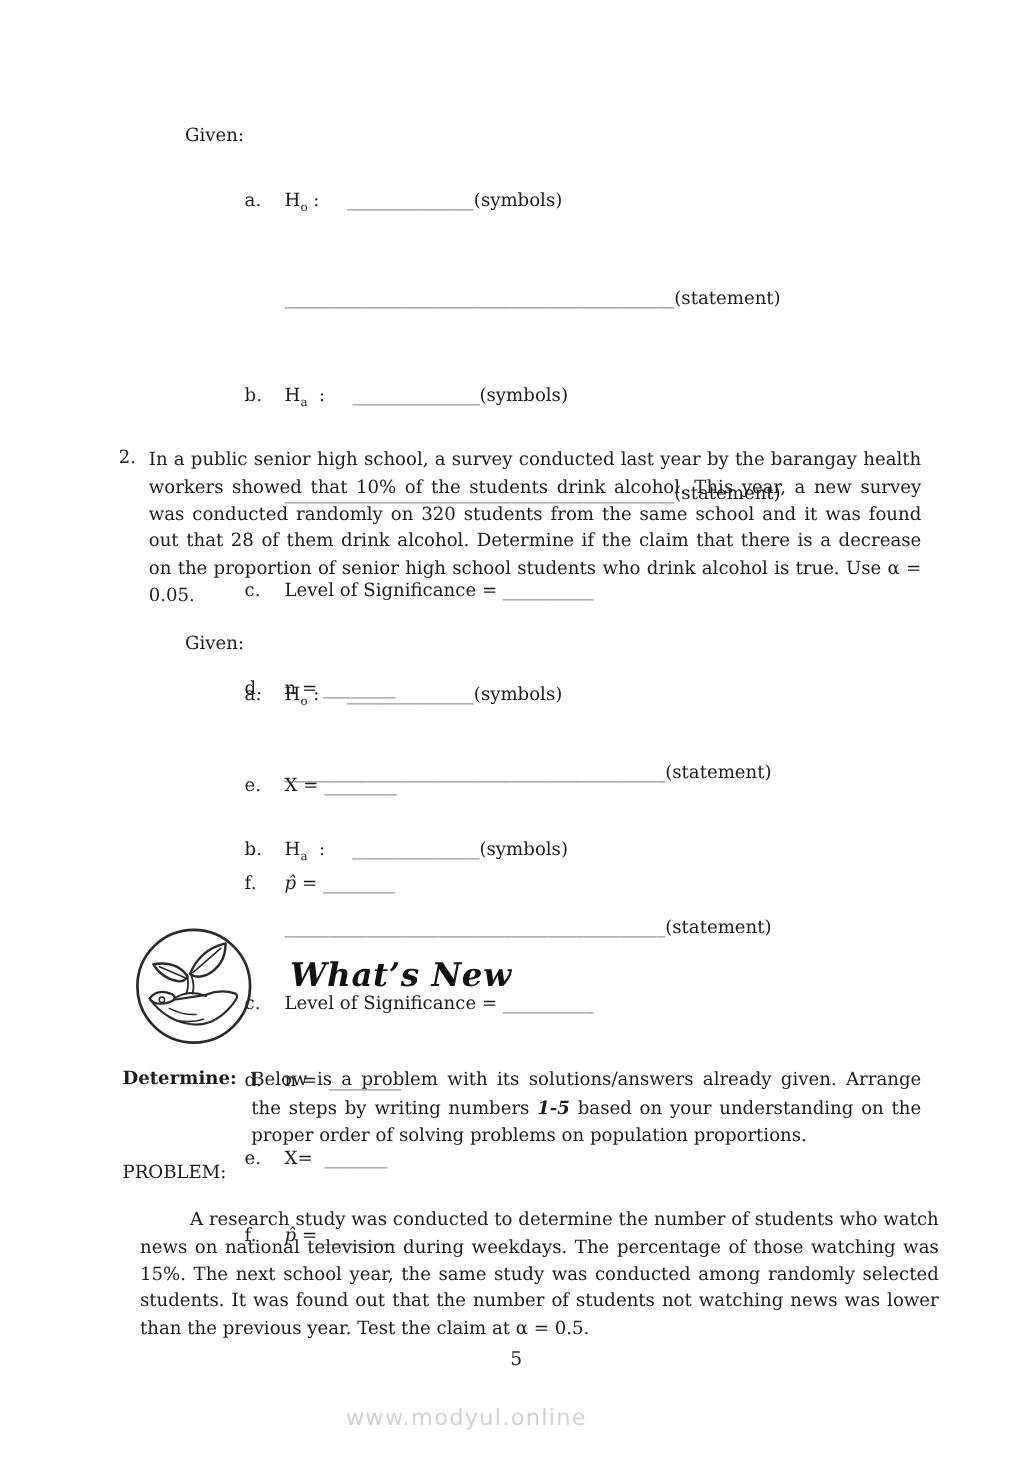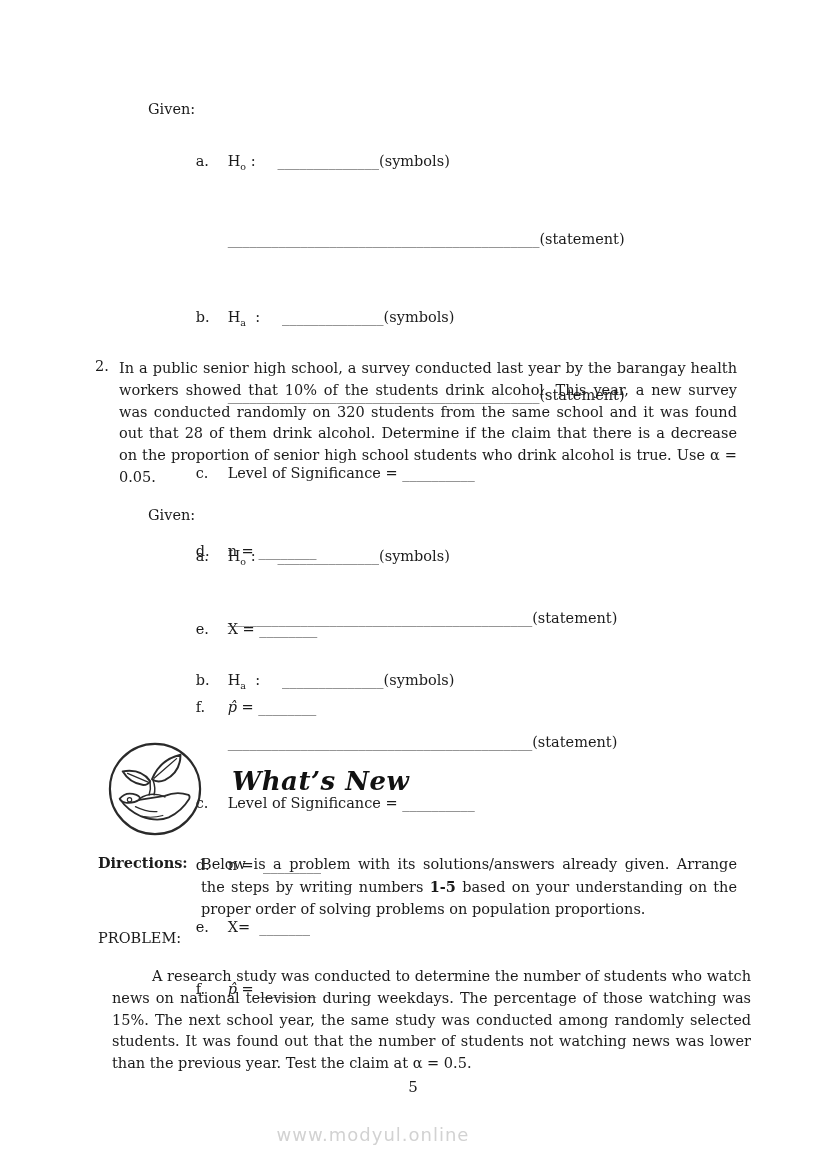--- a/index.html
+++ b/index.html
@@ -31,21 +31,21 @@
   .whats-new{position:absolute;left:0;top:738px;width:826px;height:104px;}
   .wn-icon{position:absolute;left:106px;top:2px;}
   .wn-title{
     position:absolute;left:232px;top:28px;
     font-size:26px;font-weight:bold;font-style:italic;
     letter-spacing:0.5px;color:#111;text-align:right;
   }
   .directions{position:absolute;left:98px;top:854px;width:639px;}
   .dir-label{position:absolute;left:0;top:0;font-weight:bold;}
   .dir-body{margin-left:103px;text-align:justify;line-height:21.8px;}
-  .dir-bold{font-weight:bold;}
+  .dir-bold{font-weight:bold;font-style:italic;}
   .problem-heading{position:absolute;left:98px;top:930px;}
   .problem-paragraph{
     position:absolute;left:112px;top:966px;width:639px;
     text-align:justify;line-height:21.8px;text-indent:40px;
   }
   .page-number{position:absolute;left:0;top:1078px;width:826px;text-align:center;font-size:15px;}
   .watermark{
     position:absolute;left:0;top:1124px;width:746px;text-align:center;
     font-family:"DejaVu Sans","Liberation Sans",sans-serif;
     font-size:18px;color:#d2d2d2;letter-spacing:1px;
@@ -155,21 +155,21 @@
         <path d="M14 60 Q22 72 36 78 Q52 84 64 79 Q77 73 85 60 Q86 57 84 56 Q72 52 60 57 L34 61" stroke-width="1.8"></path>
         <path d="M30 68 Q42 74 52 73" stroke-width="1.2"></path>
         <path d="M36 78 Q48 80 58 77" stroke-width="1.2"></path>
         <circle cx="24" cy="61" r="2.2" stroke-width="1.2"></circle>
       </svg>
     </div>
     <div class="wn-title">What’s New</div>
   </div>
 
   <div class="directions">
-    <span class="dir-label">Directions:</span>
+    <span class="dir-label">Determine:</span>
     <div class="dir-body"><span>Below is a problem with its solutions/answers already given. Arrange the steps by writing numbers </span><span class="dir-bold">1-5</span><span> based on your understanding on the proper order of solving problems on population proportions.</span></div>
   </div>
 
   <div class="problem-heading">PROBLEM:</div>
   <div class="problem-paragraph">A research study was conducted to determine the number of students who watch news on national television during weekdays. The percentage of those watching was 15%. The next school year, the same study was conducted among randomly selected students. It was found out that the number of students not watching news was lower than the previous year. Test the claim at α = 0.5.</div>
 
   <div class="page-number">5</div>
   <div class="watermark">www.modyul.online</div>
 
 </div>

